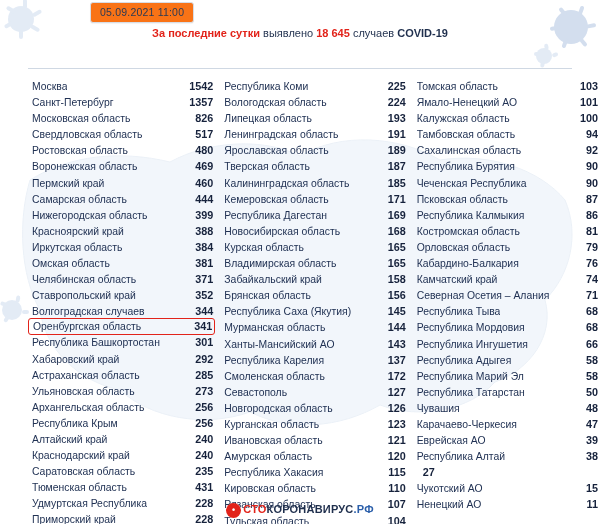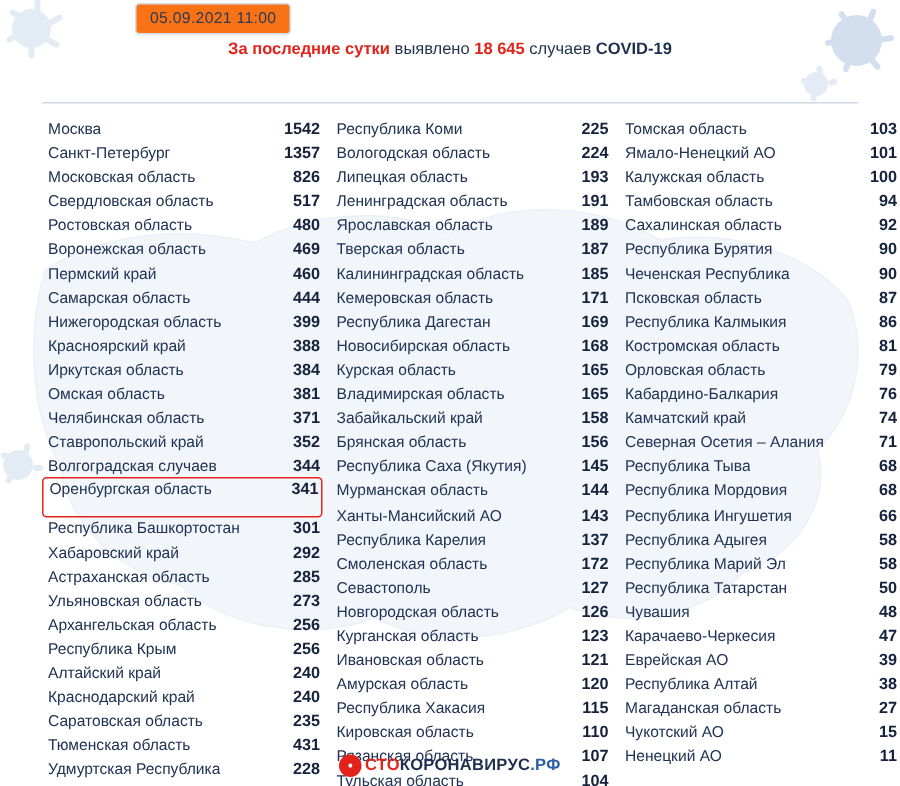--- a/index.html
+++ b/index.html
@@ -129,21 +129,21 @@
   }
   .row .val {
     font-weight: bold;
     font-size: 10.8px;
     color: #16223c;
     padding-left: 6px;
   }
   .row.highlight {
     border: 1.6px solid #e2231a;
     border-radius: 3px;
-    height: 27px;
+    height: 17px;
     line-height: 14px;
     margin: -1px 0;
   }
 
   .footer {
     position: absolute;
     bottom: 6px;
     left: 0;
     width: 600px;
     text-align: center;
@@ -543,21 +543,20 @@
         </div>
         <div class="row">
           <span class="name">Еврейская АО</span>
           <span class="val">39</span>
         </div>
         <div class="row">
           <span class="name">Республика Алтай</span>
           <span class="val">38</span>
         </div>
         <div class="row">
-          <span class="name">Магаданская область</span>
           <span class="val">27</span>
         </div>
         <div class="row">
           <span class="name">Чукотский АО</span>
           <span class="val">15</span>
         </div>
         <div class="row">
           <span class="name">Ненецкий АО</span>
           <span class="val">11</span>
         </div>

